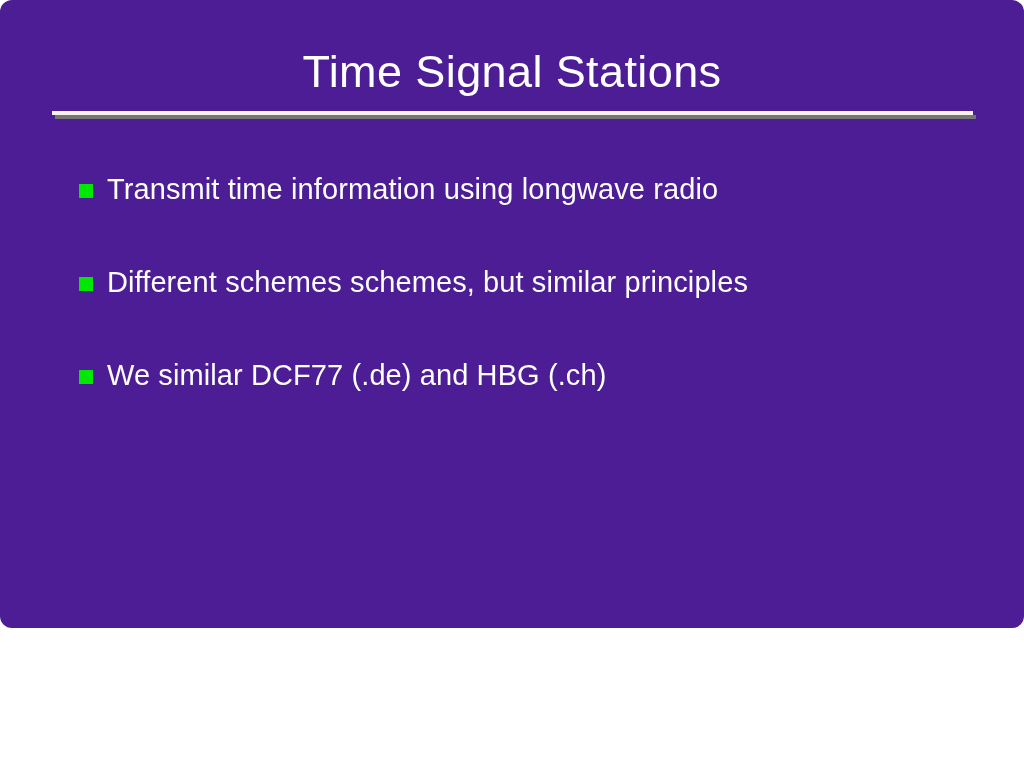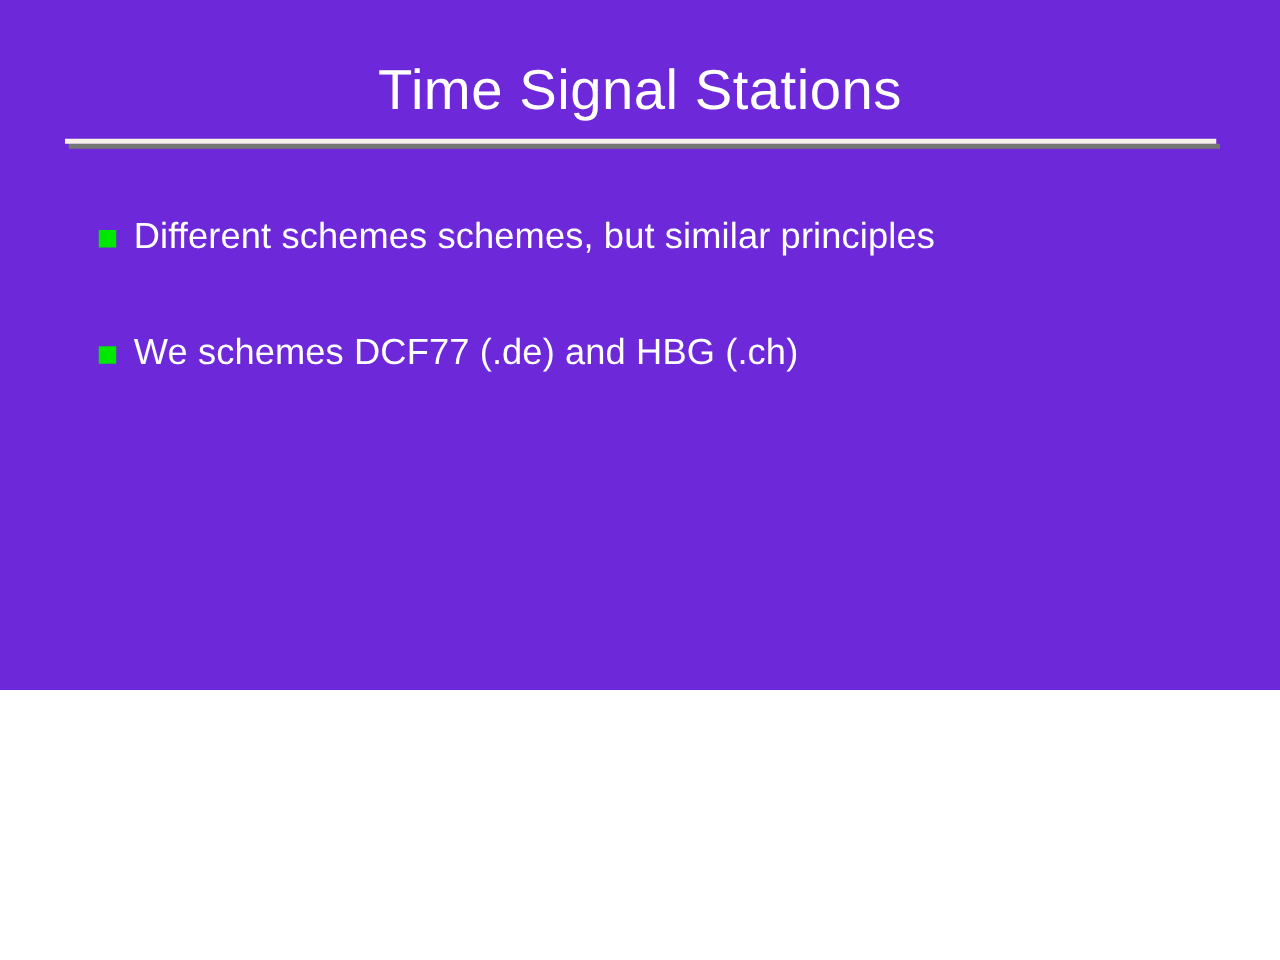--- a/index.html
+++ b/index.html
@@ -10,23 +10,24 @@
   body {
     width: 1024px;
     height: 768px;
     overflow: hidden;
     font-family: "DejaVu Sans", sans-serif;
   }
 
   .slide {
     position: relative;
     width: 1024px;
-    height: 552px;
-    background: #6d28d9;
+    height: 628px;
+    background: #4c1d95;
     overflow: hidden;
+    border-radius: 12px;
   }
 
   
   .title-block {
     position: absolute;
     left: 0;
     top: 46px;
     width: 1024px;
     text-align: center;
   }
@@ -112,26 +113,30 @@
     <span class="slide-title">Time Signal Stations</span>
   </div>
 
   <div class="title-rule">
     <div class="rule-shadow"></div>
     <div class="rule-line"></div>
   </div>
 
   <ul class="bullet-list">
 
+    <li class="bullet-item">
+      <span class="bullet-marker"></span>
+      <span class="bullet-text">Transmit time information using longwave radio</span>
+    </li>
 
     <li class="bullet-item">
       <span class="bullet-marker"></span>
       <span class="bullet-text">Different schemes schemes, but similar principles</span>
     </li>
 
     <li class="bullet-item">
       <span class="bullet-marker"></span>
-      <span class="bullet-text">We schemes DCF77 (.de) and HBG (.ch)</span>
+      <span class="bullet-text">We similar DCF77 (.de) and HBG (.ch)</span>
     </li>
 
   </ul>
 
 </div>
 
 </body></html>

